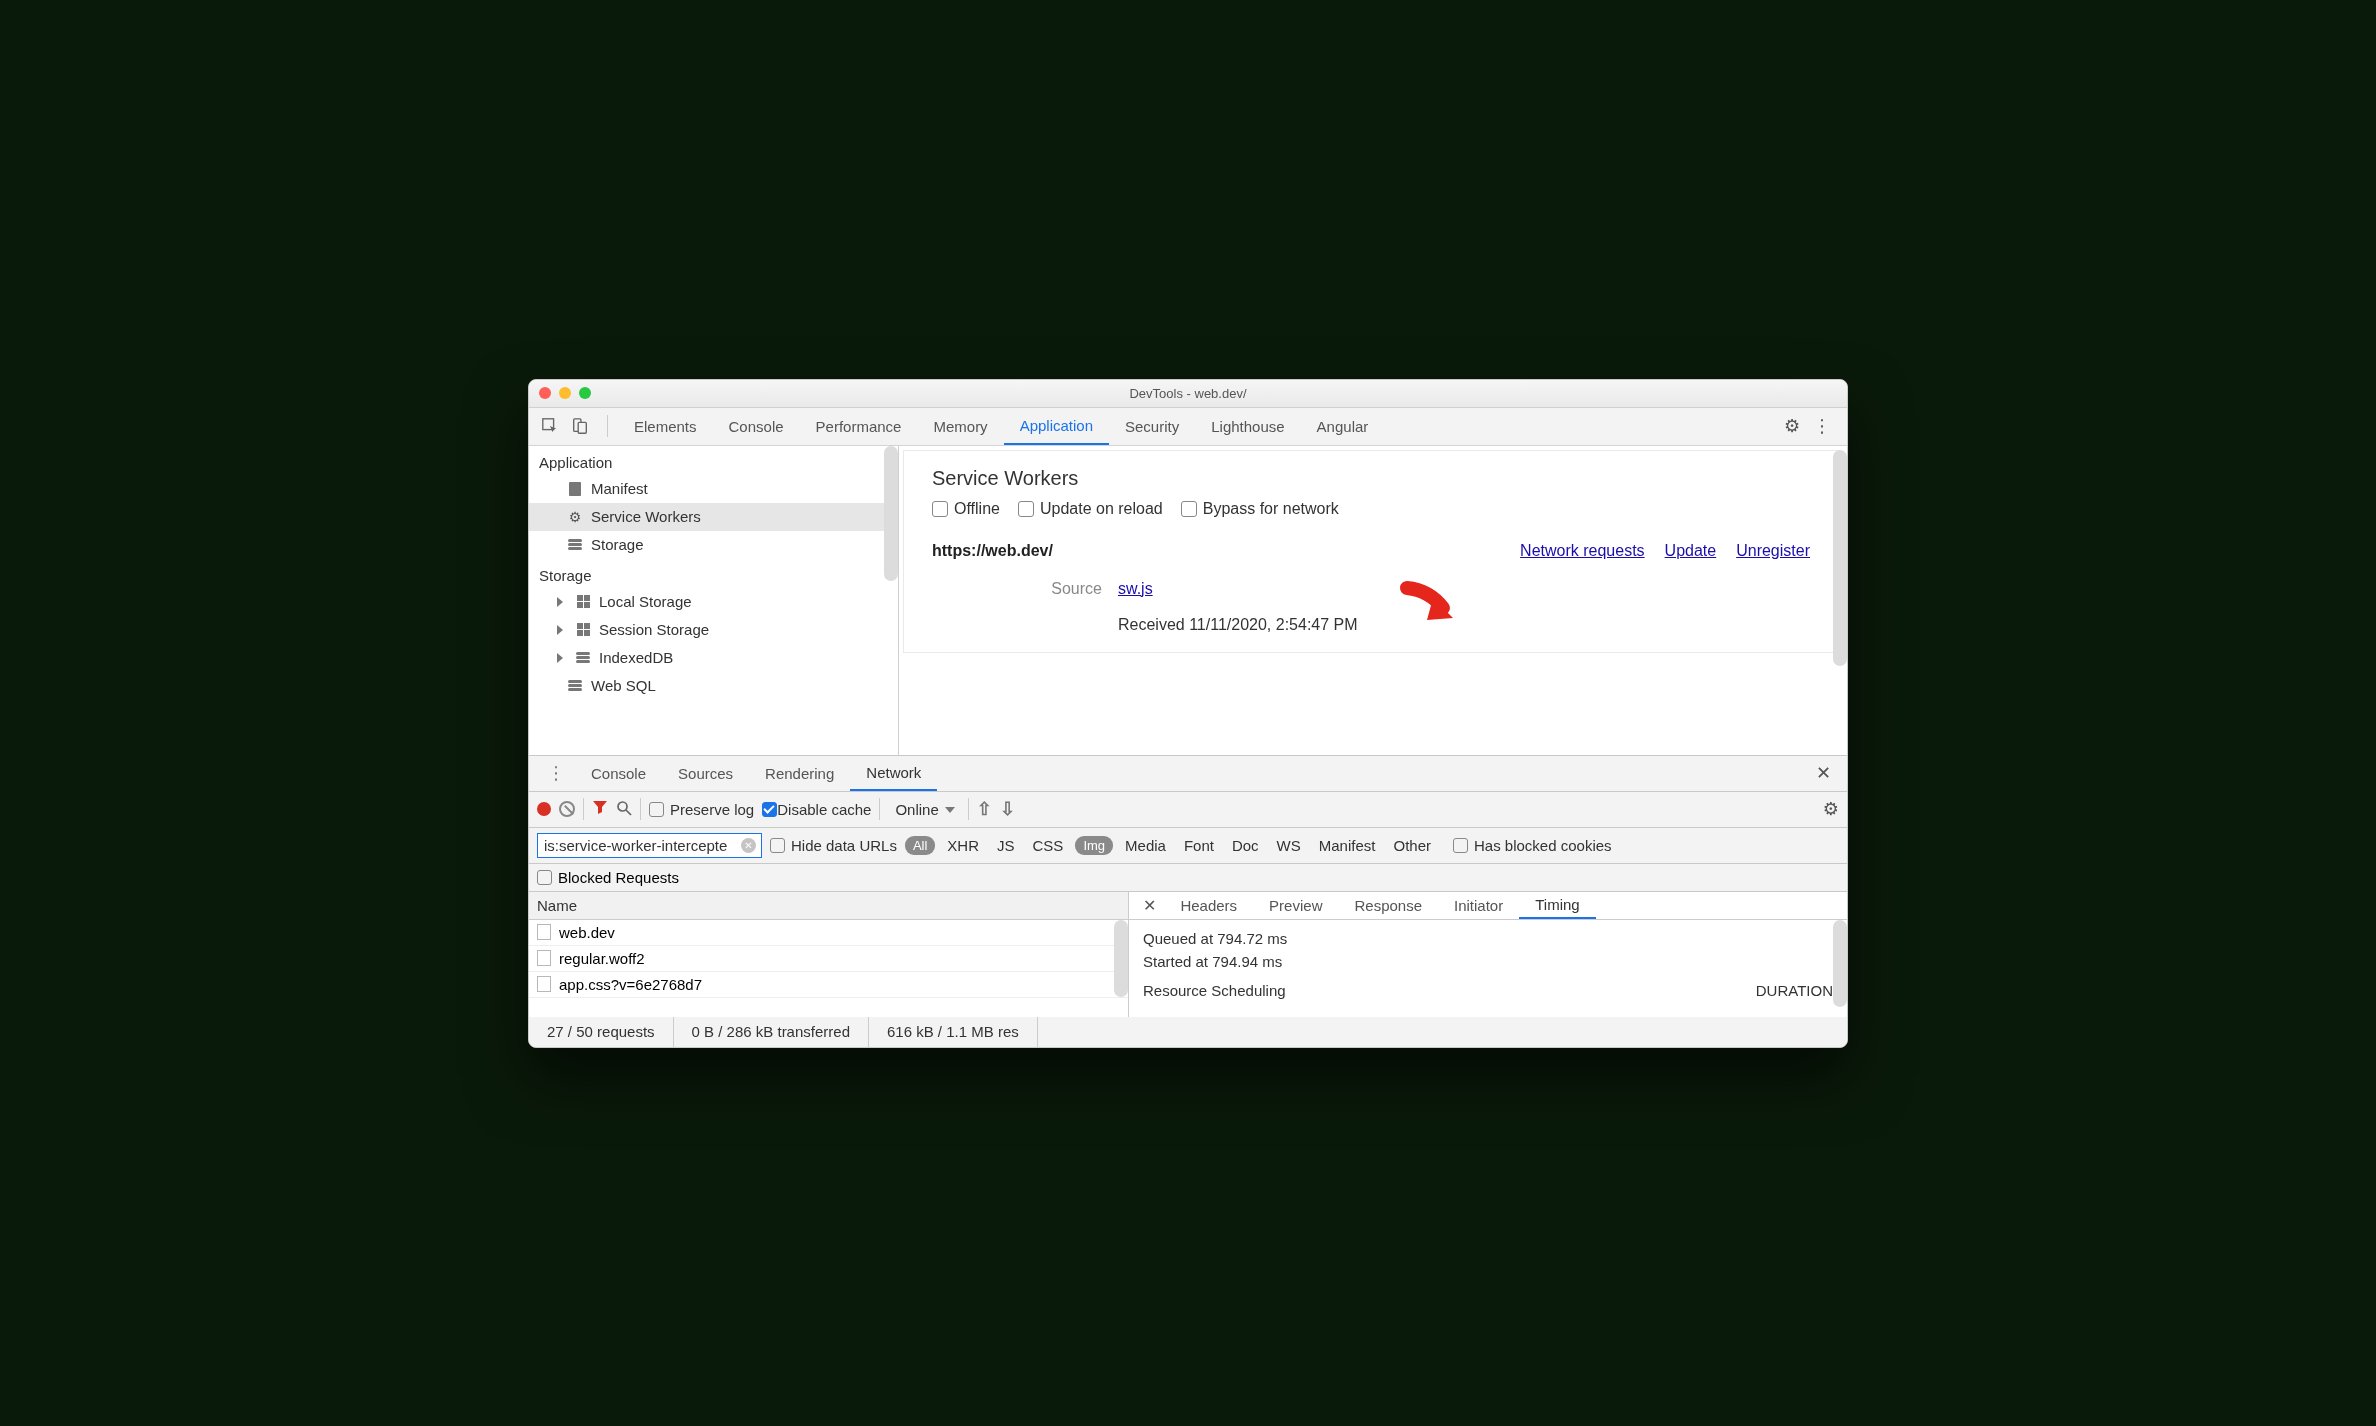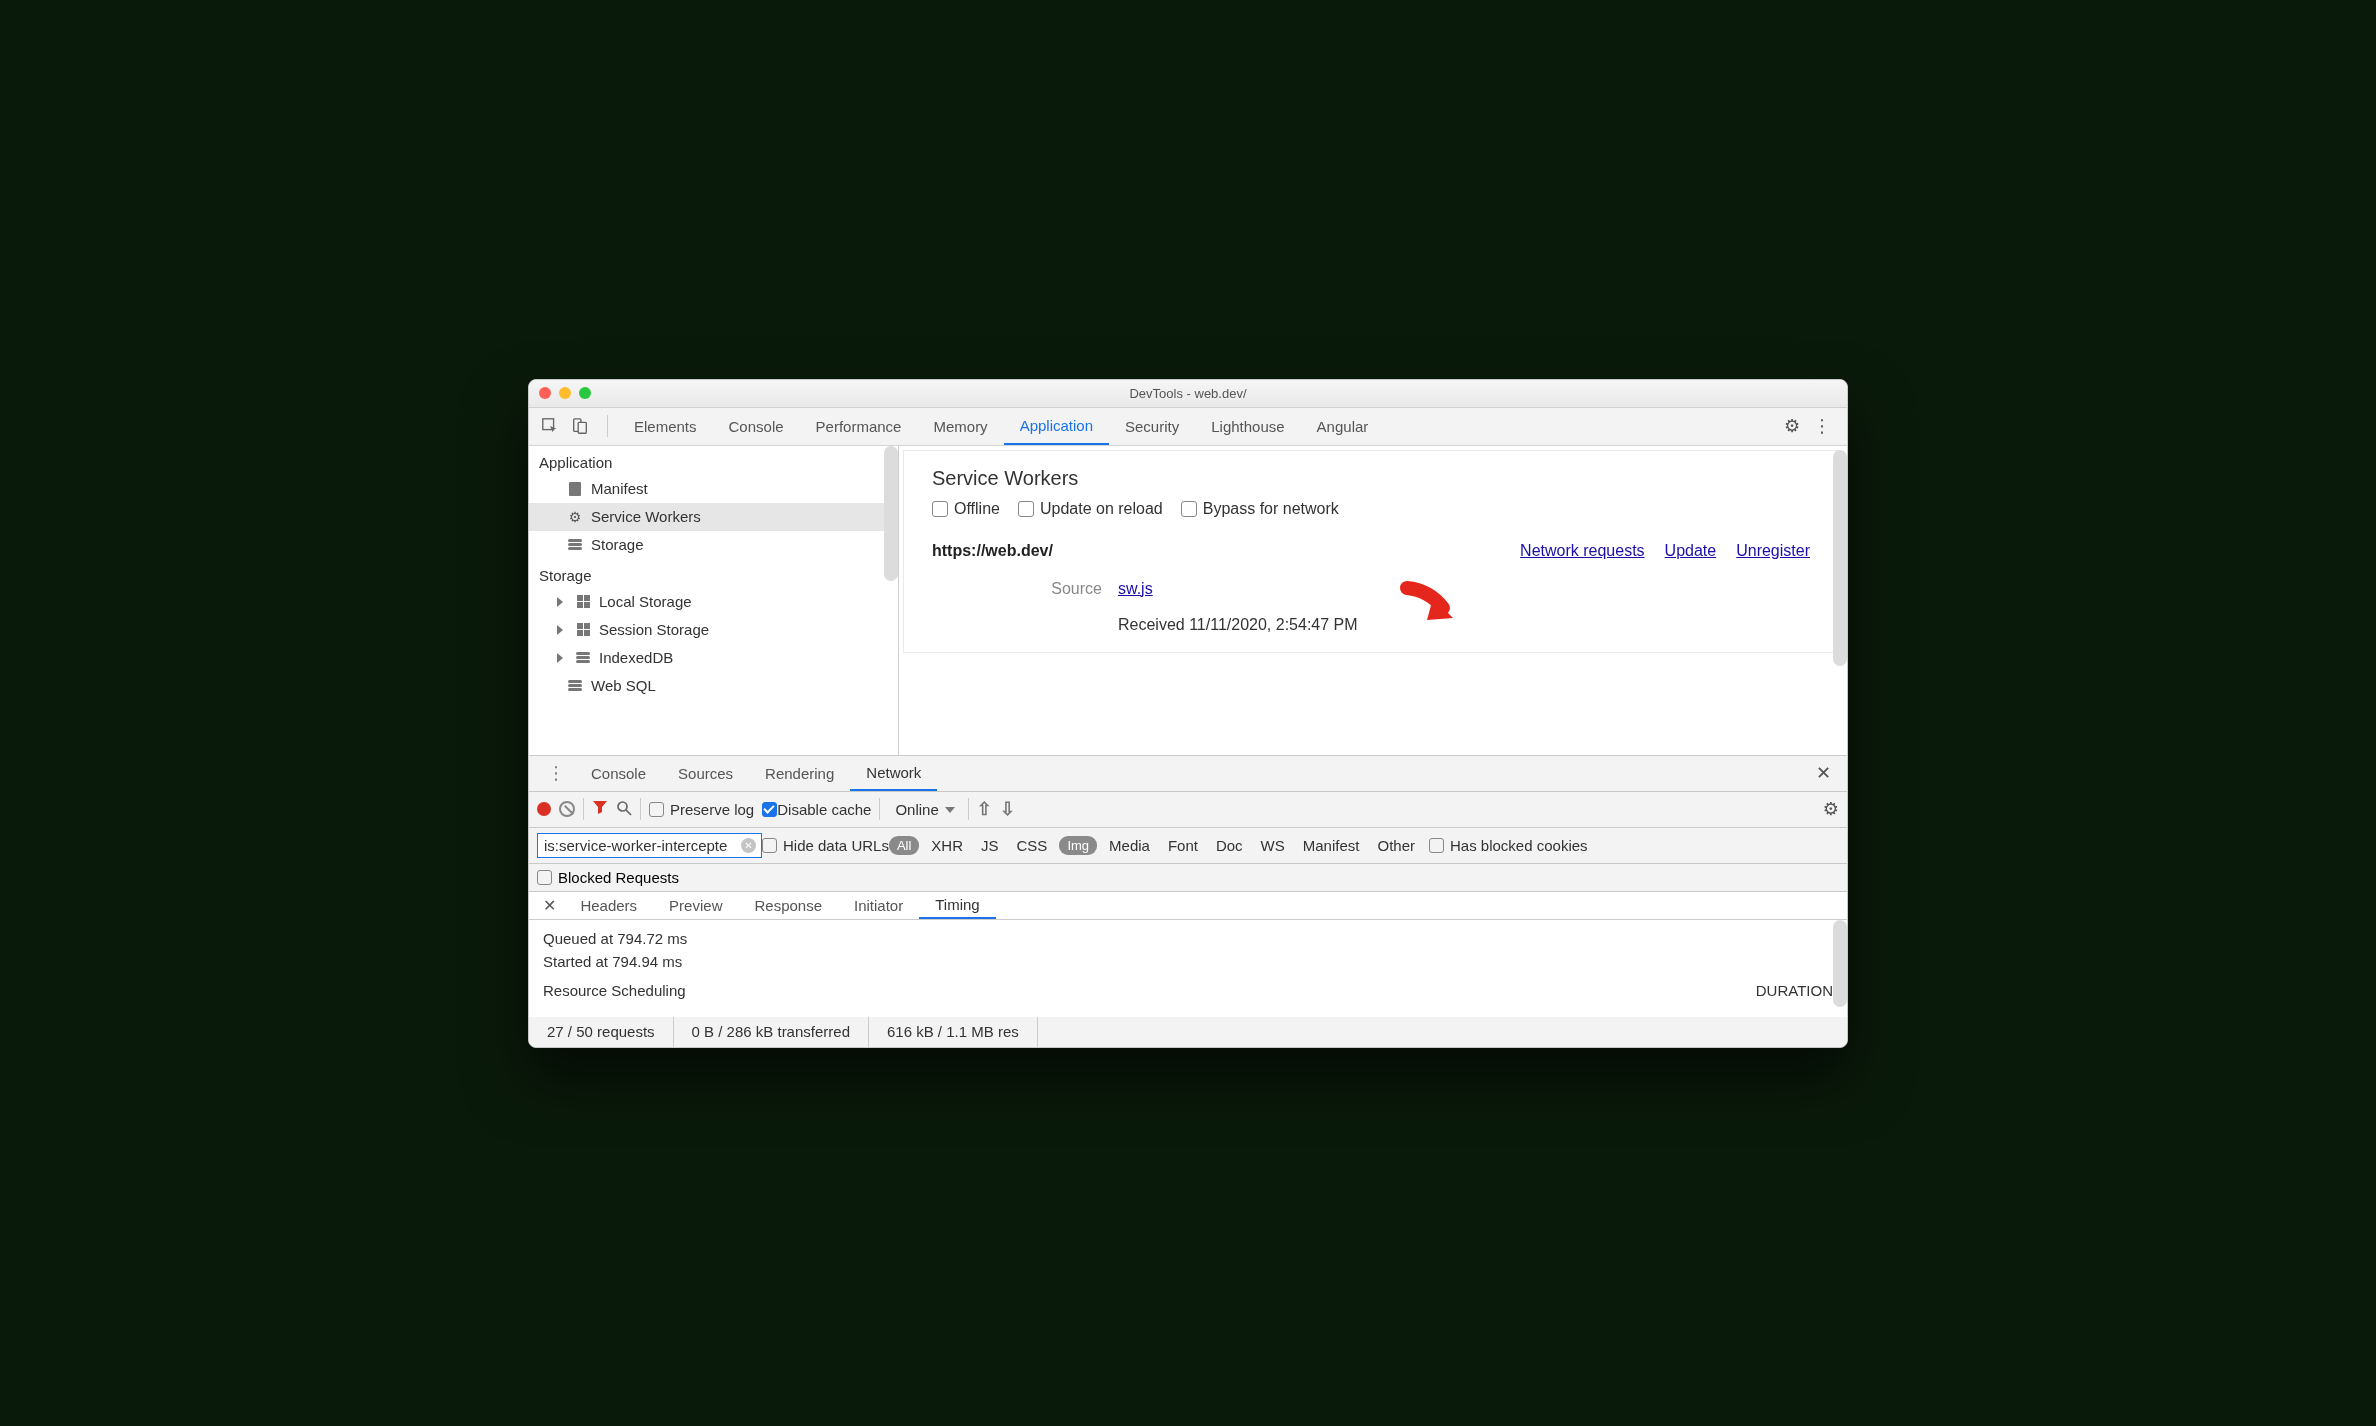--- a/index.html
+++ b/index.html
@@ -109,21 +109,21 @@
   .funnel{color:#d93025;font-size:16px;}
   .mag{font-size:15px;color:#555;}
   .cbox{width:15px;height:15px;border:1.5px solid #888;border-radius:3px;display:inline-block;}
   .cbox.checked{background:#1a73e8;border-color:#1a73e8;position:relative;}
   .cbox.checked::after{content:"";position:absolute;left:3px;top:0px;width:4px;height:8px;border:solid #fff;border-width:0 2px 2px 0;transform:rotate(45deg);}
   .select{border:1px solid transparent;padding:2px 20px 2px 6px;position:relative;}
   .select::after{content:"";position:absolute;right:4px;top:8px;border-left:5px solid transparent;border-right:5px solid transparent;border-top:6px solid #777;}
   .up, .down{font-size:18px;font-weight:bold;color:#777;}
   .net-toolbar .spacer{flex:1;}
   
-  .filter-row{padding:5px 8px;background:#f3f3f3;display:flex;flex-wrap:wrap;align-items:center;font-size:15px;color:#333;border-bottom:1px solid #c9c9c9;}
+  .filter-row{padding:5px 8px;background:#f3f3f3;display:flex;flex-wrap:wrap;align-items:center;gap:8px;font-size:15px;color:#333;border-bottom:1px solid #c9c9c9;}
   .filter-input{border:1px solid #1a73e8;padding:3px 24px 3px 6px;width:225px;font-size:15px;position:relative;display:flex;align-items:center;background:#fff;}
   .filter-input .clear{position:absolute;right:5px;top:4px;width:15px;height:15px;border-radius:50%;background:#c4c4c4;color:#fff;font-size:10px;display:flex;align-items:center;justify-content:center;}
   .pill{background:#8a8a8a;color:#fff;border-radius:9px;padding:2px 8px;font-size:13px;}
   .ftype{padding:2px 6px;}
   .blocked-row{padding:5px 8px;background:#f3f3f3;border-bottom:1px solid #c9c9c9;font-size:15px;display:flex;align-items:center;gap:8px;}
   
   .net-split{display:flex;height:125px;}
   .net-left{width:600px;border-right:1px solid #ccc;display:flex;flex-direction:column;background:#fff;}
   .hdr{height:28px;border-bottom:1px solid #ccc;display:flex;align-items:center;padding:0 8px;font-size:15px;color:#333;background:#f1f1f1;}
   .rows{flex:1;overflow:auto;position:relative;}
@@ -365,20 +365,38 @@
       </label>
   </div>
   <div class="blocked-row">
     <label style="display:flex;align-items:center;gap:6px;text-align:right;">
         <span class="cbox"></span>
         <span>Blocked Requests</span>
       </label>
   </div>
 
   <div class="net-split">
+    <div class="net-left">
+      <div class="hdr">Name</div>
+      <div class="rows" id="net-rows">
+        <div class="sb"></div>
+      <div class="row">
+            <span class="ficon"></span>
+            <span>web.dev</span>
+          </div>
+          <div class="row">
+            <span class="ficon"></span>
+            <span>regular.woff2</span>
+          </div>
+          <div class="row">
+            <span class="ficon"></span>
+            <span>app.css?v=6e2768d7</span>
+          </div>
+        </div>
+    </div>
     <div class="net-right">
       <div class="detail-tabs">
         <div class="close">✕</div>
         <div id="detail-tabs" style="display:flex;height:100%;">
             <div class="dtab">Headers</div>
             <div class="dtab">Preview</div>
             <div class="dtab">Response</div>
             <div class="dtab">Initiator</div>
             <div class="dtab active">Timing</div>
           </div>

